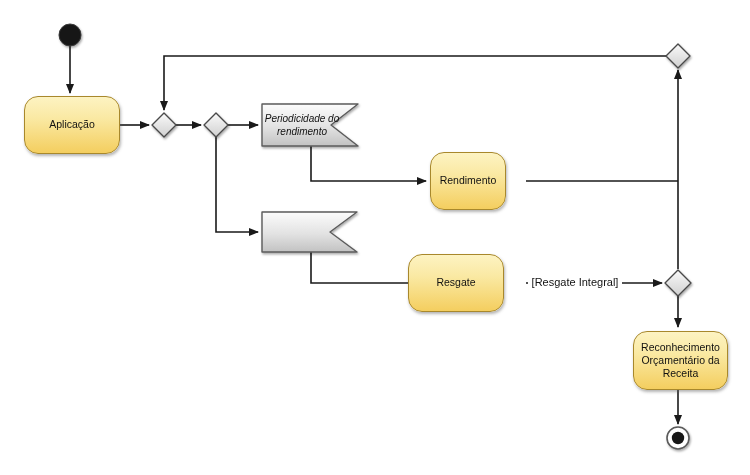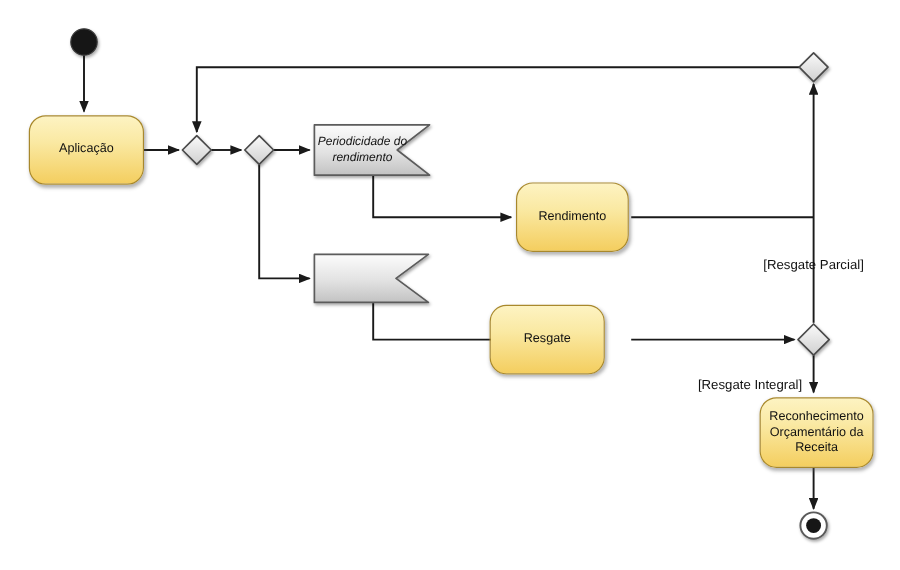--- a/index.html
+++ b/index.html
@@ -77,34 +77,33 @@
     <path class="flag" d="M262,212 L357,212 L330,232 L357,252 L262,252 Z" filter="url(#ds)"></path>
 
     <circle cx="678" cy="438" r="11" fill="#ffffff" stroke="#5a5a5a" stroke-width="1.6" filter="url(#ds)"></circle>
     <circle cx="678" cy="438" r="6.2" fill="#161616"></circle>
   </svg>
 
   <div class="action" style="left:24px;top:96px;width:96px;height:58px;">
     <span>Aplicação</span>
   </div>
 
-  <div class="action" style="left:430px;top:152px;width:94px;height:58px;">
+  <div class="action" style="left:430px;top:152px;width:76px;height:58px;">
     <span>Rendimento</span>
   </div>
 
   <div class="action" style="left:408px;top:254px;width:96px;height:58px;">
     <span>Resgate</span>
   </div>
 
   <div class="action" style="left:633px;top:331px;width:95px;height:59px;line-height:1.25;">
     <span>Reconhecimento Orçamentário da Receita</span>
   </div>
 
   <div class="flag-label" style="left:260px;top:104px;width:84px;height:42px;">
     <span>Periodicidade do rendimento</span>
   </div>
 
 
-  <div class="guard" style="left:618px;top:215px;width:120px;">[Resgate Parcial]</div>
 
-  <div class="guard on-line" style="left:578px;top:276px;width:92px;margin-top:39px;">[Resgate Integral]</div>
+  <div class="guard on-line" style="left:528px;top:276px;width:92px;">[Resgate Integral]</div>
 
 </div>
 
 </body></html>

